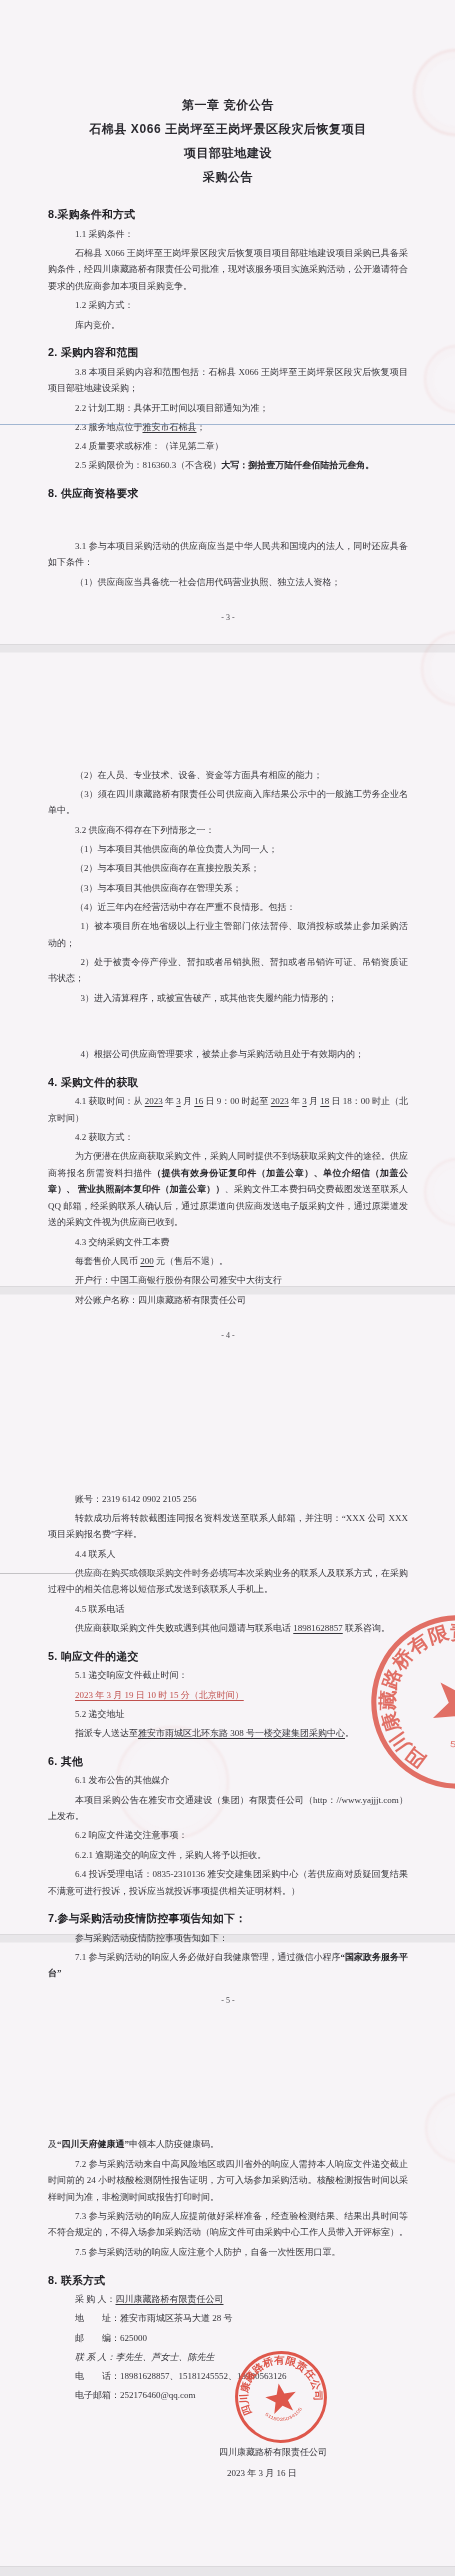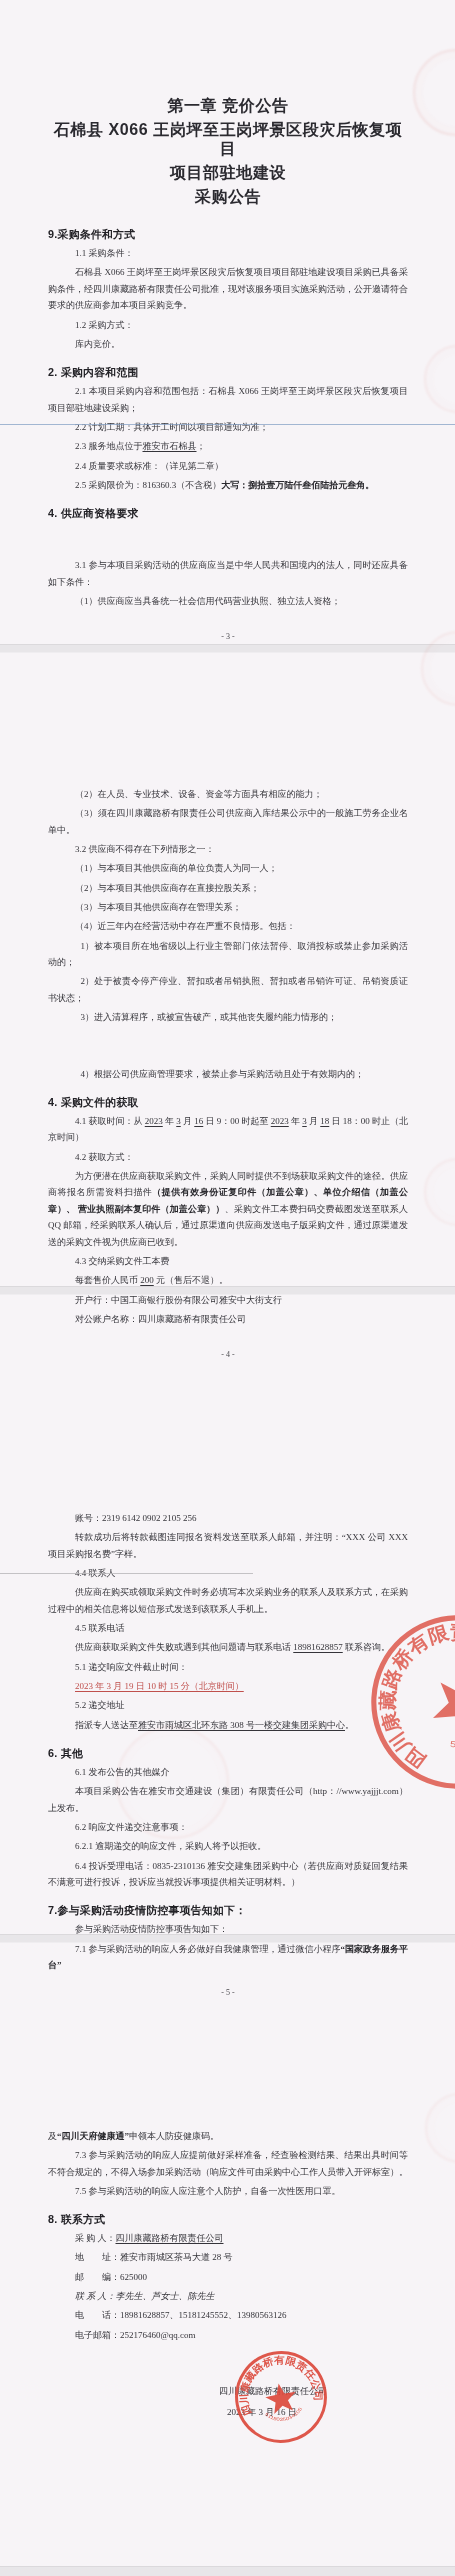--- a/index.html
+++ b/index.html
@@ -7,21 +7,21 @@
     position:relative;width:456px;height:2576px;margin:0 auto;
     background:#f7f4f7;overflow:hidden;
     font-family:"Liberation Serif","DejaVu Serif",serif;
     color:#35343a;
   }
   #doc{position:relative;z-index:3;padding:91px 48px 0 48px;font-size:9px;}
   .blk{line-height:16.5px;}
   .blk.p{margin-top:2.8px;text-align:justify;}
   .blk.title{
     text-align:center;font-family:"Liberation Sans","DejaVu Sans",sans-serif;
-    font-weight:bold;font-size:16px;line-height:19.4px;margin-top:4.6px;color:#2b2a30;
+    font-weight:bold;font-size:12px;line-height:19.4px;margin-top:4.6px;color:#2b2a30;
     letter-spacing:0.6px;
   }
   .blk.h{
     font-family:"Liberation Sans","DejaVu Sans",sans-serif;font-weight:bold;
     font-size:10.8px;color:#232227;margin-top:11.4px;line-height:16.5px;letter-spacing:0.3px;
   }
   .blk.pageno{margin-top:19.4px;text-align:center;font-size:8px;line-height:15px;color:#4a494e;}
   .blk.sig{text-align:left;line-height:16.5px;}
   .b{font-weight:bold;color:#29282d;}
   .u{text-decoration:underline;text-underline-offset:2.3px;}
@@ -82,32 +82,32 @@
     <text font-family="Liberation Sans, DejaVu Sans, sans-serif" font-size="7.5" fill="#dc4a3d">
       <textPath href="#arcBb" startOffset="2" textLength="72" lengthAdjust="spacingAndGlyphs">5118025034105</textPath>
     </text>
   </svg>
 
   <div id="doc">
       <div class="blk title"><span>第一章 竞价公告</span></div>
       <div class="blk title"><span>石棉县 X066 王岗坪至王岗坪景区段灾后恢复项目</span></div>
       <div class="blk title"><span>项目部驻地建设</span></div>
       <div class="blk title"><span>采购公告</span></div>
-      <div class="blk h" style="margin-top: 19.4px;"><span>9.采购条件和方式</span></div>
+      <div class="blk h" style="margin-top: 19.4px;"><span>8.采购条件和方式</span></div>
       <div class="blk p" style="text-indent: 3em;"><span>1.1 采购条件：</span></div>
       <div class="blk p" style="text-indent: 3em;"><span>石棉县 X066 王岗坪至王岗坪景区段灾后恢复项目项目部驻地建设项目采购已具备采购条件，经四川康藏路桥有限责任公司批准，现对该服务项目实施采购活动，公开邀请符合要求的供应商参加本项目采购竞争。</span></div>
       <div class="blk p" style="text-indent: 3em;"><span>1.2 采购方式：</span></div>
       <div class="blk p" style="text-indent: 3em;"><span>库内竞价。</span></div>
       <div class="blk h"><span>2. 采购内容和范围</span></div>
-      <div class="blk p" style="text-indent: 3em;"><span>2.1 本项目采购内容和范围包括：石棉县 X066 王岗坪至王岗坪景区段灾后恢复项目项目部驻地建设采购；</span></div>
+      <div class="blk p" style="text-indent: 3em;"><span>3.8 本项目采购内容和范围包括：石棉县 X066 王岗坪至王岗坪景区段灾后恢复项目项目部驻地建设采购；</span></div>
       <div class="blk p" style="text-indent: 3em;"><span>2.2 计划工期：具体开工时间以项目部通知为准；</span></div>
       <div class="blk p" style="text-indent: 3em;"><span>2.3 服务地点位于</span><span class="u">雅安市石棉县</span><span>；</span></div>
       <div class="blk p" style="text-indent: 3em;"><span>2.4 质量要求或标准：（详见第二章）</span></div>
       <div class="blk p" style="text-indent: 3em;"><span>2.5 采购限价为：816360.3（不含税）</span><span class="b">大写：捌拾壹万陆仟叁佰陆拾元叁角。</span></div>
-      <div class="blk h"><span>4. 供应商资格要求</span></div>
+      <div class="blk h"><span>8. 供应商资格要求</span></div>
       <div class="blk p" style="text-indent: 3em; margin-top: 36px;"><span>3.1 参与本项目采购活动的供应商应当是中华人民共和国境内的法人，同时还应具备如下条件：</span></div>
       <div class="blk p" style="text-indent: 3em;"><span>（1）供应商应当具备统一社会信用代码营业执照、独立法人资格；</span></div>
       <div class="blk pageno"><span>- 3 -</span></div>
       <div class="blk p" style="margin-top: 142px; text-indent: 3em;"><span>（2）在人员、专业技术、设备、资金等方面具有相应的能力；</span></div>
       <div class="blk p" style="text-indent: 3em;"><span>（3）须在四川康藏路桥有限责任公司供应商入库结果公示中的一般施工劳务企业名单中。</span></div>
       <div class="blk p" style="text-indent: 3em;"><span>3.2 供应商不得存在下列情形之一：</span></div>
       <div class="blk p" style="text-indent: 3em;"><span>（1）与本项目其他供应商的单位负责人为同一人；</span></div>
       <div class="blk p" style="text-indent: 3em;"><span>（2）与本项目其他供应商存在直接控股关系；</span></div>
       <div class="blk p" style="text-indent: 3em;"><span>（3）与本项目其他供应商存在管理关系；</span></div>
       <div class="blk p" style="text-indent: 3em;"><span>（4）近三年内在经营活动中存在严重不良情形。包括：</span></div>
@@ -123,35 +123,37 @@
       <div class="blk p" style="text-indent: 3em;"><span>每套售价人民币 </span><span class="u">200</span><span> 元（售后不退）。</span></div>
       <div class="blk p" style="text-indent: 3em;"><span>开户行：中国工商银行股份有限公司雅安中大街支行</span></div>
       <div class="blk p" style="text-indent: 3em;"><span>对公账户名称：四川康藏路桥有限责任公司</span></div>
       <div class="blk pageno"><span>- 4 -</span></div>
       <div class="blk p" style="margin-top: 148px; text-indent: 3em;"><span>账号：2319 6142 0902 2105 256</span></div>
       <div class="blk p" style="text-indent: 3em;"><span>转款成功后将转款截图连同报名资料发送至联系人邮箱，并注明：“XXX 公司 XXX 项目采购报名费”字样。</span></div>
       <div class="blk p" style="text-indent: 3em;"><span>4.4 联系人</span></div>
       <div class="blk p" style="text-indent: 3em;"><span>供应商在购买或领取采购文件时务必填写本次采购业务的联系人及联系方式，在采购过程中的相关信息将以短信形式发送到该联系人手机上。</span></div>
       <div class="blk p" style="text-indent: 3em;"><span>4.5 联系电话</span></div>
       <div class="blk p" style="text-indent: 3em;"><span>供应商获取采购文件失败或遇到其他问题请与联系电话 </span><span class="u">18981628857</span><span> 联系咨询。</span></div>
+      <div class="blk h"><span>5. 响应文件的递交</span></div>
       <div class="blk p" style="text-indent: 3em;"><span>5.1 递交响应文件截止时间：</span></div>
       <div class="blk p" style="text-indent: 3em;"><span class="u red">2023 年 3 月 19 日 10 时 15 分（北京时间）</span></div>
       <div class="blk p" style="text-indent: 3em;"><span>5.2 递交地址</span></div>
       <div class="blk p" style="text-indent: 3em;"><span>指派专人送达至</span><span class="u">雅安市雨城区北环东路 308 号一楼交建集团采购中心</span><span>。</span></div>
       <div class="blk h"><span>6. 其他</span></div>
       <div class="blk p" style="text-indent: 3em;"><span>6.1 发布公告的其他媒介</span></div>
       <div class="blk p" style="text-indent: 3em;"><span>本项目采购公告在雅安市交通建设（集团）有限责任公司（http：//www.yajjjt.com）上发布。</span></div>
       <div class="blk p" style="text-indent: 3em;"><span>6.2 响应文件递交注意事项：</span></div>
       <div class="blk p" style="text-indent: 3em;"><span>6.2.1 逾期递交的响应文件，采购人将予以拒收。</span></div>
       <div class="blk p" style="text-indent: 3em;"><span>6.4 投诉受理电话：0835-2310136 雅安交建集团采购中心（若供应商对质疑回复结果不满意可进行投诉，投诉应当就投诉事项提供相关证明材料。）</span></div>
       <div class="blk h"><span>7.参与采购活动疫情防控事项告知如下：</span></div>
       <div class="blk p" style="text-indent: 3em;"><span>参与采购活动疫情防控事项告知如下：</span></div>
       <div class="blk p" style="text-indent: 3em;"><span>7.1 参与采购活动的响应人务必做好自我健康管理，通过微信小程序</span><span class="b">“国家政务服务平台”</span></div>
       <div class="blk pageno" style="margin-top: 11.4px;"><span>- 5 -</span></div>
       <div class="blk p" style="margin-top: 128px; text-indent: 0em;"><span>及</span><span class="b">“四川天府健康通”</span><span>申领本人防疫健康码。</span></div>
+      <div class="blk p" style="text-indent: 3em;"><span>7.2 参与采购活动来自中高风险地区或四川省外的响应人需持本人响应文件递交截止时间前的 24 小时核酸检测阴性报告证明，方可入场参加采购活动。核酸检测报告时间以采样时间为准，非检测时间或报告打印时间。</span></div>
       <div class="blk p" style="text-indent: 3em;"><span>7.3 参与采购活动的响应人应提前做好采样准备，经查验检测结果、结果出具时间等不符合规定的，不得入场参加采购活动（响应文件可由采购中心工作人员带入开评标室）。</span></div>
       <div class="blk p" style="text-indent: 3em;"><span>7.5 参与采购活动的响应人应注意个人防护，自备一次性医用口罩。</span></div>
       <div class="blk h"><span>8. 联系方式</span></div>
       <div class="blk p" style="text-indent: 3em;"><span>采 购 人：</span><span class="u">四川康藏路桥有限责任公司</span></div>
       <div class="blk p" style="text-indent: 3em;"><span>地　　址：雅安市雨城区茶马大道 28 号</span></div>
       <div class="blk p" style="text-indent: 3em;"><span>邮　　编：625000</span></div>
       <div class="blk p" style="text-indent: 3em; font-style: italic;"><span>联 系 人：李先生、芦女士、陈先生</span></div>
       <div class="blk p" style="text-indent: 3em;"><span>电　　话：18981628857、15181245552、13980563126</span></div>
       <div class="blk p" style="text-indent: 3em;"><span>电子邮箱：252176460@qq.com</span></div>
       <div class="blk sig" style="margin-top: 40px; margin-left: 171px;"><span>四川康藏路桥有限责任公司</span></div>

